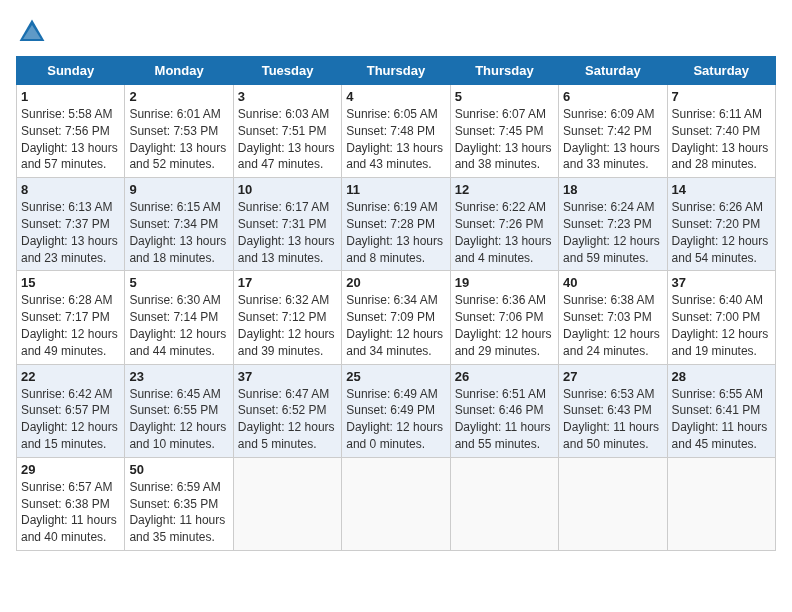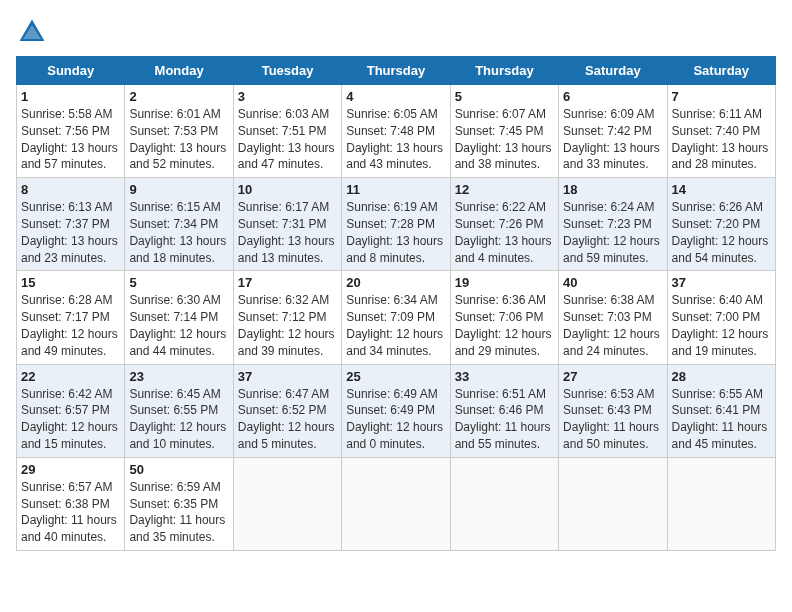--- a/index.html
+++ b/index.html
@@ -229,21 +229,21 @@
         </td>
         <td>
           <span class="day-num">37</span>
           <div class="day-detail">Sunrise: 6:47 AM<br>Sunset: 6:52 PM<br>Daylight: 12 hours and 5 minutes.</div>
         </td>
         <td>
           <span class="day-num">25</span>
           <div class="day-detail">Sunrise: 6:49 AM<br>Sunset: 6:49 PM<br>Daylight: 12 hours and 0 minutes.</div>
         </td>
         <td>
-          <span class="day-num">33</span>
+          <span class="day-num">26</span>
           <div class="day-detail">Sunrise: 6:51 AM<br>Sunset: 6:46 PM<br>Daylight: 11 hours and 55 minutes.</div>
         </td>
         <td>
           <span class="day-num">27</span>
           <div class="day-detail">Sunrise: 6:53 AM<br>Sunset: 6:43 PM<br>Daylight: 11 hours and 50 minutes.</div>
         </td>
         <td>
           <span class="day-num">28</span>
           <div class="day-detail">Sunrise: 6:55 AM<br>Sunset: 6:41 PM<br>Daylight: 11 hours and 45 minutes.</div>
         </td>

